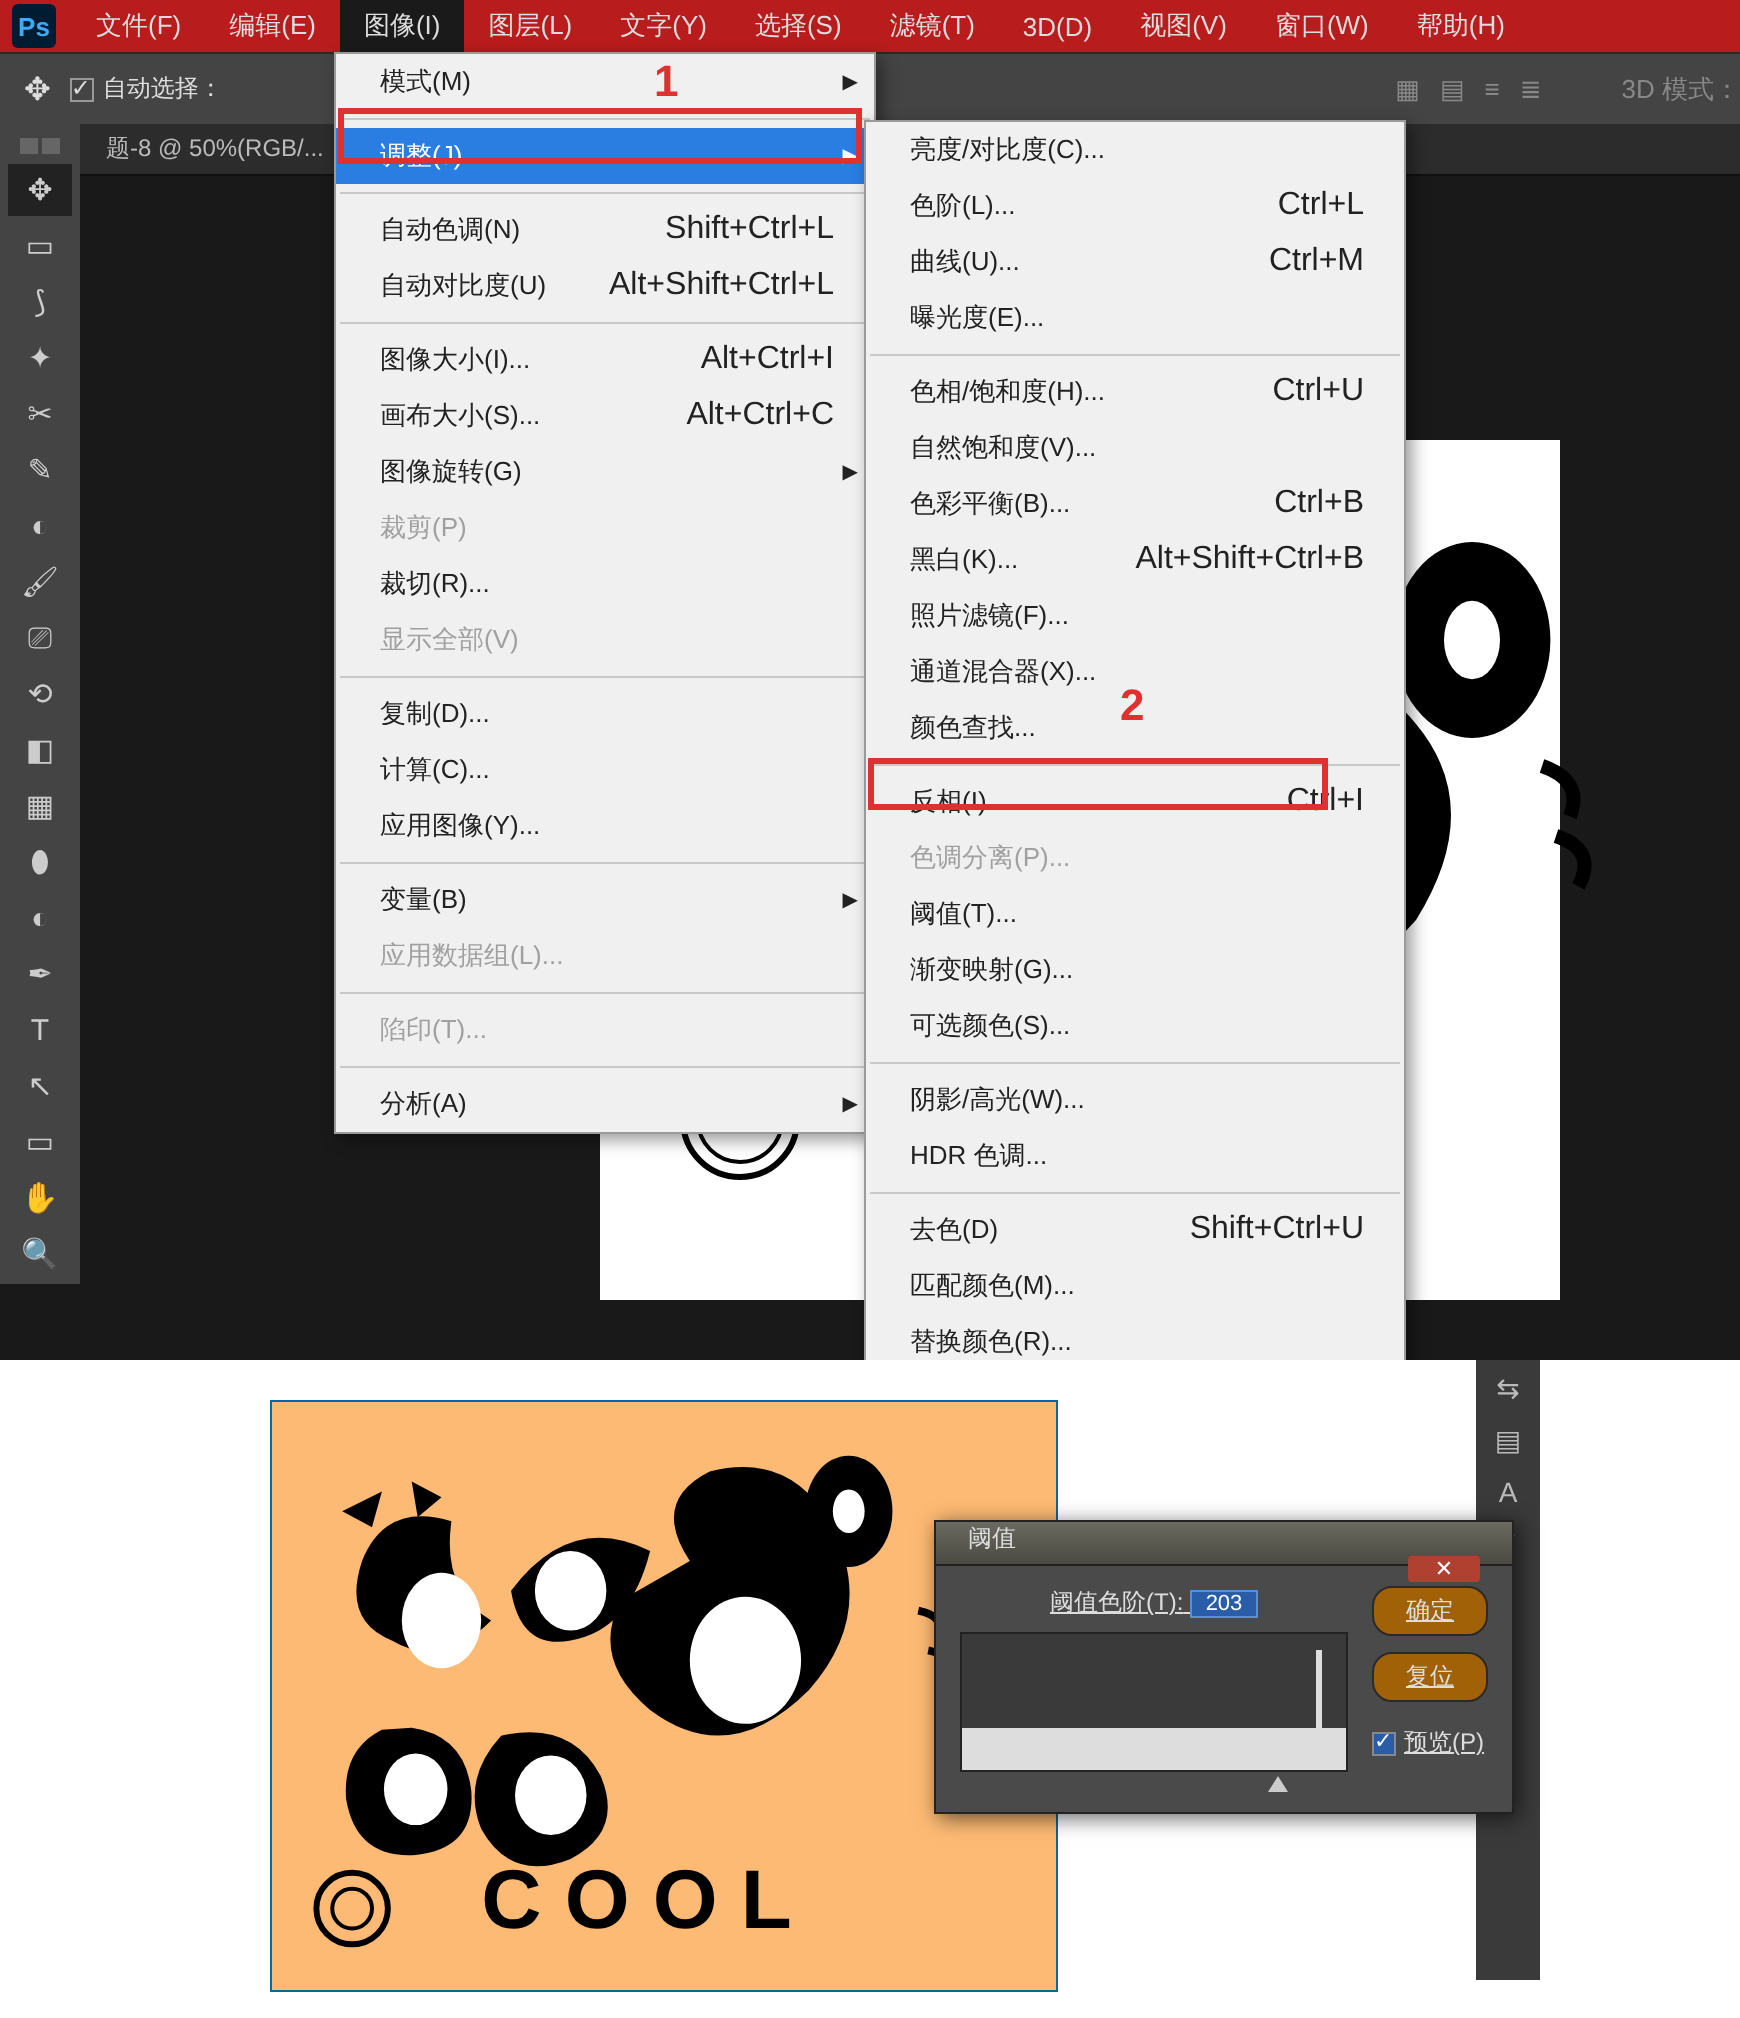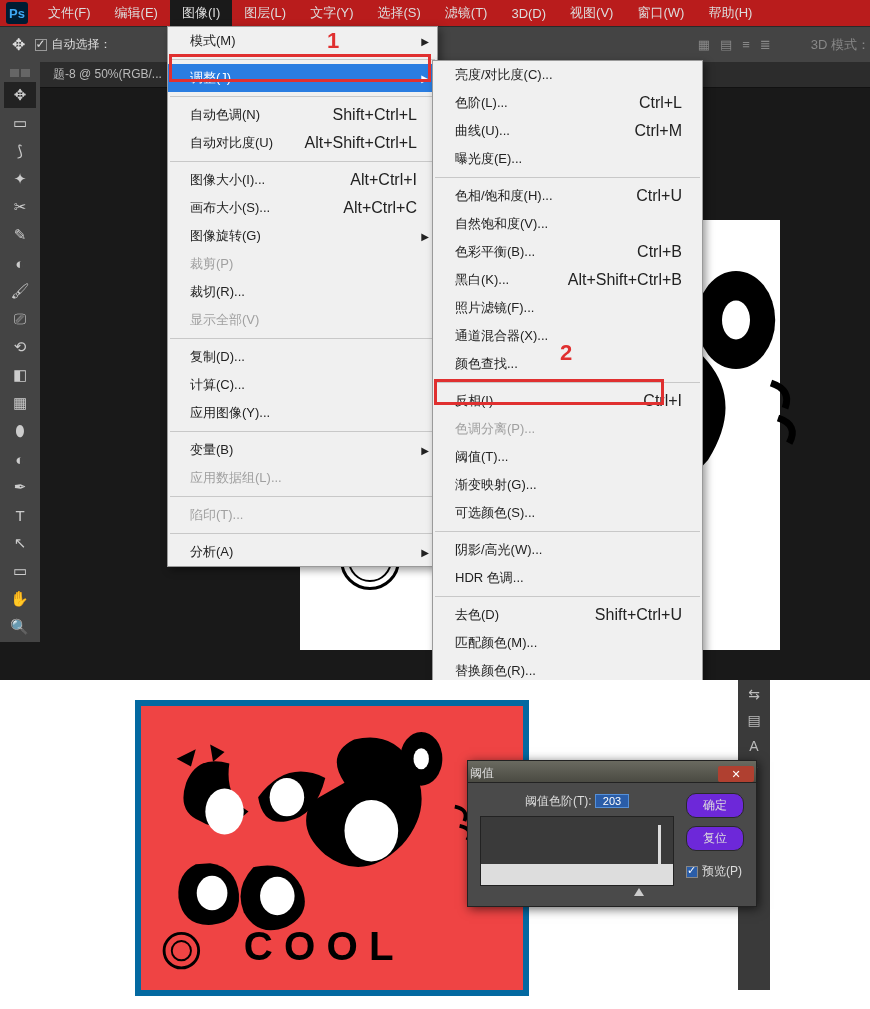--- a/index.html
+++ b/index.html
@@ -35,35 +35,35 @@
   .mi .arw{position:absolute;right:8px;font-size:10px;}
   .sep{height:1px;background:#c8c8c8;margin:4px 2px;}
   .annot{position:absolute;border:3px solid #e03030;pointer-events:none;}
   .an1{left:169px;top:54px;width:262px;height:28px;}
   .an-num{position:absolute;color:#e03030;font-size:22px;font-weight:bold;}
   .num1{left:327px;top:28px;}
   .an2{left:434px;top:379px;width:230px;height:26px;}
   .num2{left:560px;top:340px;}
 
   .bottom-region{width:870px;height:329px;position:relative;background:#fff;display:flex;}
-  .canvas2{margin:20px 0 0 135px;width:394px;height:296px;background:#ef4444;border:6px solid #0369a1;position:relative;overflow:hidden;}
+  .canvas2{margin:20px 0 0 135px;width:394px;height:296px;background:#fdba74;border:1px solid #0369a1;position:relative;overflow:hidden;}
   .panel-col{position:absolute;right:100px;top:0;width:32px;height:310px;background:#3a3a3a;display:flex;flex-direction:column;align-items:center;padding-top:6px;gap:10px;color:#bbb;font-size:14px;}
   .thresh-dlg{position:absolute;left:467px;top:80px;width:290px;background:#4a4a4a;border:1px solid #222;box-shadow:2px 2px 10px rgba(0,0,0,.6);font-size:12px;color:#ddd;}
-  .dlg-title{height:22px;background:linear-gradient(#6a6a60,#4a4a42);display:flex;align-items:flex-end;padding:0 2px;border-bottom:1px solid #222;}
+  .dlg-title{height:22px;background:linear-gradient(#6a6a60,#4a4a42);display:flex;align-items:flex-start;padding:0 16px;border-bottom:1px solid #222;flex-direction:column;}
   .dlg-close{margin-left:auto;width:36px;height:16px;background:#b04030;color:#fff;display:flex;align-items:center;justify-content:center;font-size:11px;border-radius:2px;}
-  .dlg-body{padding:10px 12px;display:flex;gap:12px;}
+  .dlg-body{padding:10px 12px;display:flex;gap:12px;text-decoration:underline;}
   .dlg-left{flex:1;}
   .th-row{text-align:center;margin-bottom:6px;}
   .th-input{width:34px;background:#2a5da8;color:#fff;border:1px solid #5590d8;text-align:center;font-size:11px;}
   .histo{width:194px;height:70px;border:1px solid #222;background:#3a3a3a;position:relative;margin:0 auto;}
   .histo-fill{position:absolute;bottom:0;left:0;right:0;height:35px;background:linear-gradient(to top,#ddd 0%,#ddd 60%,transparent 60%);}
   .histo-spike{position:absolute;bottom:0;right:12px;width:3px;height:60px;background:#ddd;}
   .slider-tri{width:0;height:0;border-left:5px solid transparent;border-right:5px solid transparent;border-bottom:8px solid #ccc;margin:2px auto 0;transform:translateX(62px);}
   .dlg-right{width:70px;display:flex;flex-direction:column;gap:8px;}
-  .dlg-btn{background:#6d28d9;border:1px solid #2a2a2a;border-radius:10px;padding:3px 0;text-align:center;color:#ddd;cursor:pointer;font-size:12px;}
+  .dlg-btn{background:#a16207;border:1px solid #2a2a2a;border-radius:10px;padding:3px 0;text-align:center;color:#ddd;cursor:pointer;font-size:12px;}
   .prv-row{display:flex;align-items:center;gap:4px;margin-top:4px;}
   .prv-chk{width:12px;height:12px;border:1px solid #888;background:#2a5da8;position:relative;}
   .prv-chk::after{content:"✓";position:absolute;top:-3px;left:0;color:#fff;font-size:11px;}
 </style>
 </head>
 <body>
 
 <div class="top-region">
 
   <div class="mainmenu">

